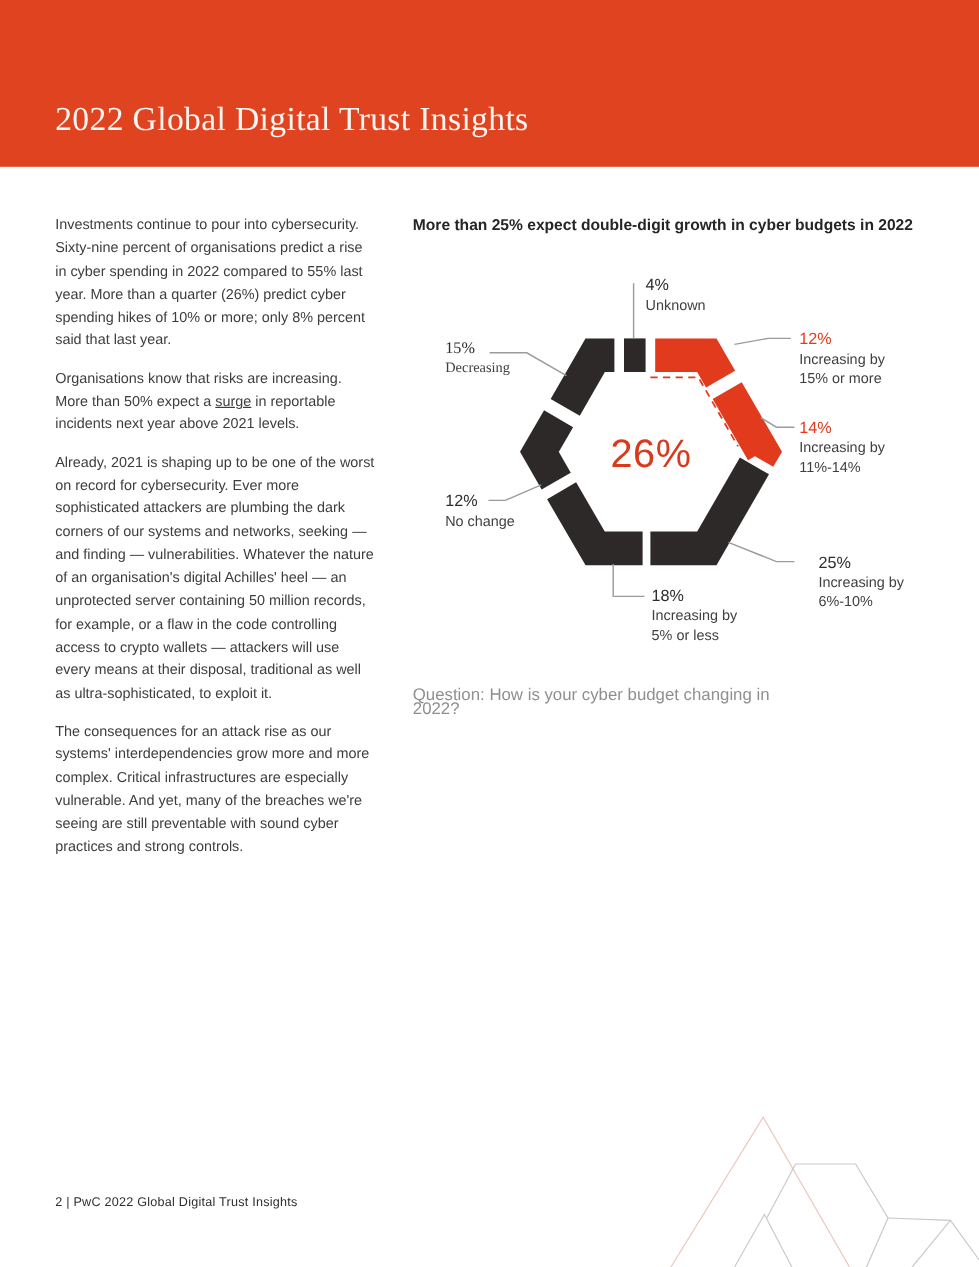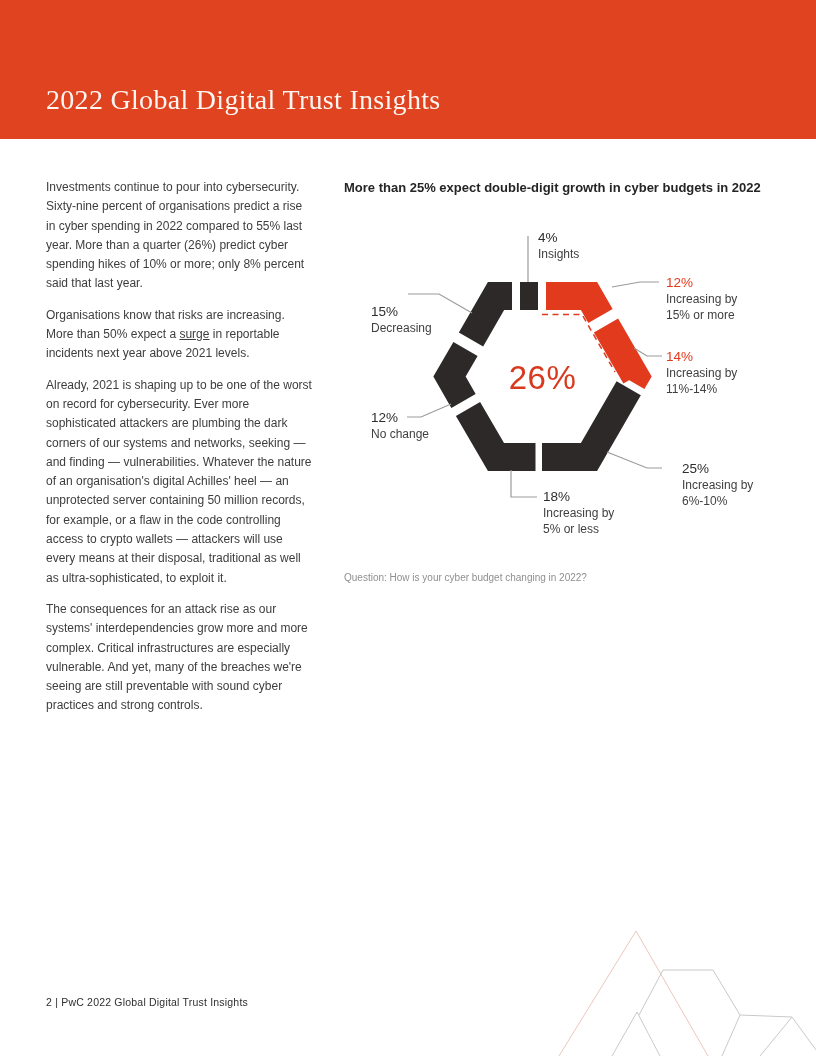--- a/index.html
+++ b/index.html
@@ -23,21 +23,21 @@
   .chart-title { position:absolute; left:344px; top:180px; width:440px;
                  font-size:13px; font-weight:700; color:#252525; }
   .chart { position:absolute; left:335px; top:220px; width:460px; height:340px; }
   .chart svg.hex { position:absolute; left:0; top:0; }
   .clabel { position:absolute; font-size:12px; line-height:15.5px; color:#3f3f3f; }
   .clabel .pct { font-size:13.5px; line-height:17px; color:#2e2e2e; margin-bottom:1px; }
   .clabel .pct.accent { color:#E23A1D; }
   .center-value { position:absolute; left:157px; top:139px; width:101px; text-align:center;
                   font-size:33px; letter-spacing:0.5px; color:#D93A1E; }
   .footnotes { position:absolute; left:344px; top:572px; width:330px;
-               font-size:10px; line-height:12px; color:#8f8f8f; }
+               font-size:14px; line-height:12px; color:#8f8f8f; }
   
   .footer { position:absolute; left:46px; top:996px; font-size:10.5px; color:#2f2f2f; letter-spacing:0.2px; }
   
   .deco { position:absolute; left:540px; top:930px; }
 </style>
 </head>
 <body>
 
 <div class="page">
 
@@ -70,21 +70,21 @@
 
       <path d="M207 94.5 L247 94.5 L280 152" fill="none" stroke-width="1.5" stroke-dasharray="6 4.5" stroke="#E23A1D"></path>
 
       <path d="M193 62 L193 16  M73 74 L104 74 L137 93  M277 67 L305 62 L324 62  M299 128 L312 136 L327 136  M272 232 L312 248 L327 248  M176 250 L176 277 L202 277  M72 197 L86 197 L116 184" fill="none" stroke-width="1.2" stroke="#9B9B9B"></path>
     </svg>
 
     <div class="center-value">26%</div>
 
     <div class="clabel" style="left:203px; top:9px;">
       <div class="pct">4%</div>
-      <div>Insights</div>
+      <div>Unknown</div>
     </div>
 
     <div class="clabel" style="left:331px; top:54px;">
       <div class="pct accent">12%</div>
       <div>Increasing by</div>
       <div>15% or more</div>
     </div>
 
     <div class="clabel" style="left:331px; top:128px;">
       <div class="pct accent">14%</div>
@@ -102,21 +102,21 @@
       <div class="pct">18%</div>
       <div>Increasing by</div>
       <div>5% or less</div>
     </div>
 
     <div class="clabel" style="left:36px; top:189px;">
       <div class="pct">12%</div>
       <div>No change</div>
     </div>
 
-    <div class="clabel" style="left:36px; top:83px;">
+    <div class="clabel" style="left:36px; top:61px;font-family:Liberation Serif, serif;">
       <div class="pct">15%</div>
       <div>Decreasing</div>
     </div>
   </div>
 
   <div class="footnotes">
     <div>Question: How is your cyber budget changing in 2022?</div>
   </div>
 
   <svg class="deco" width="276" height="126" viewBox="0 0 276 126">

